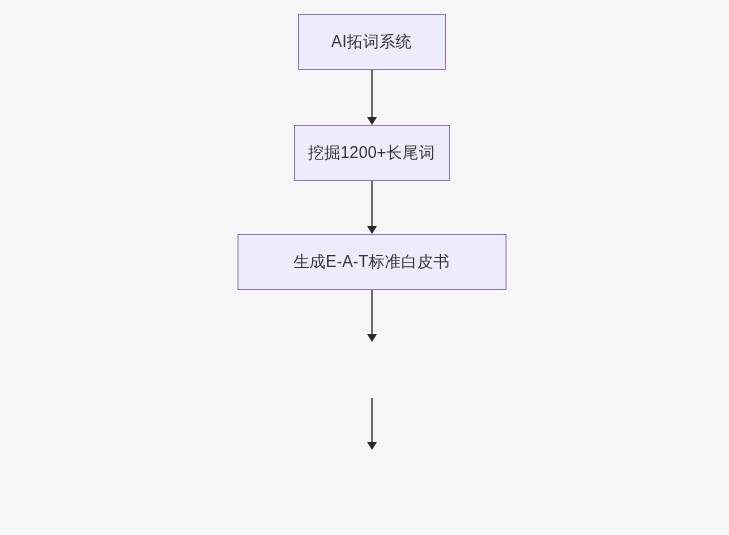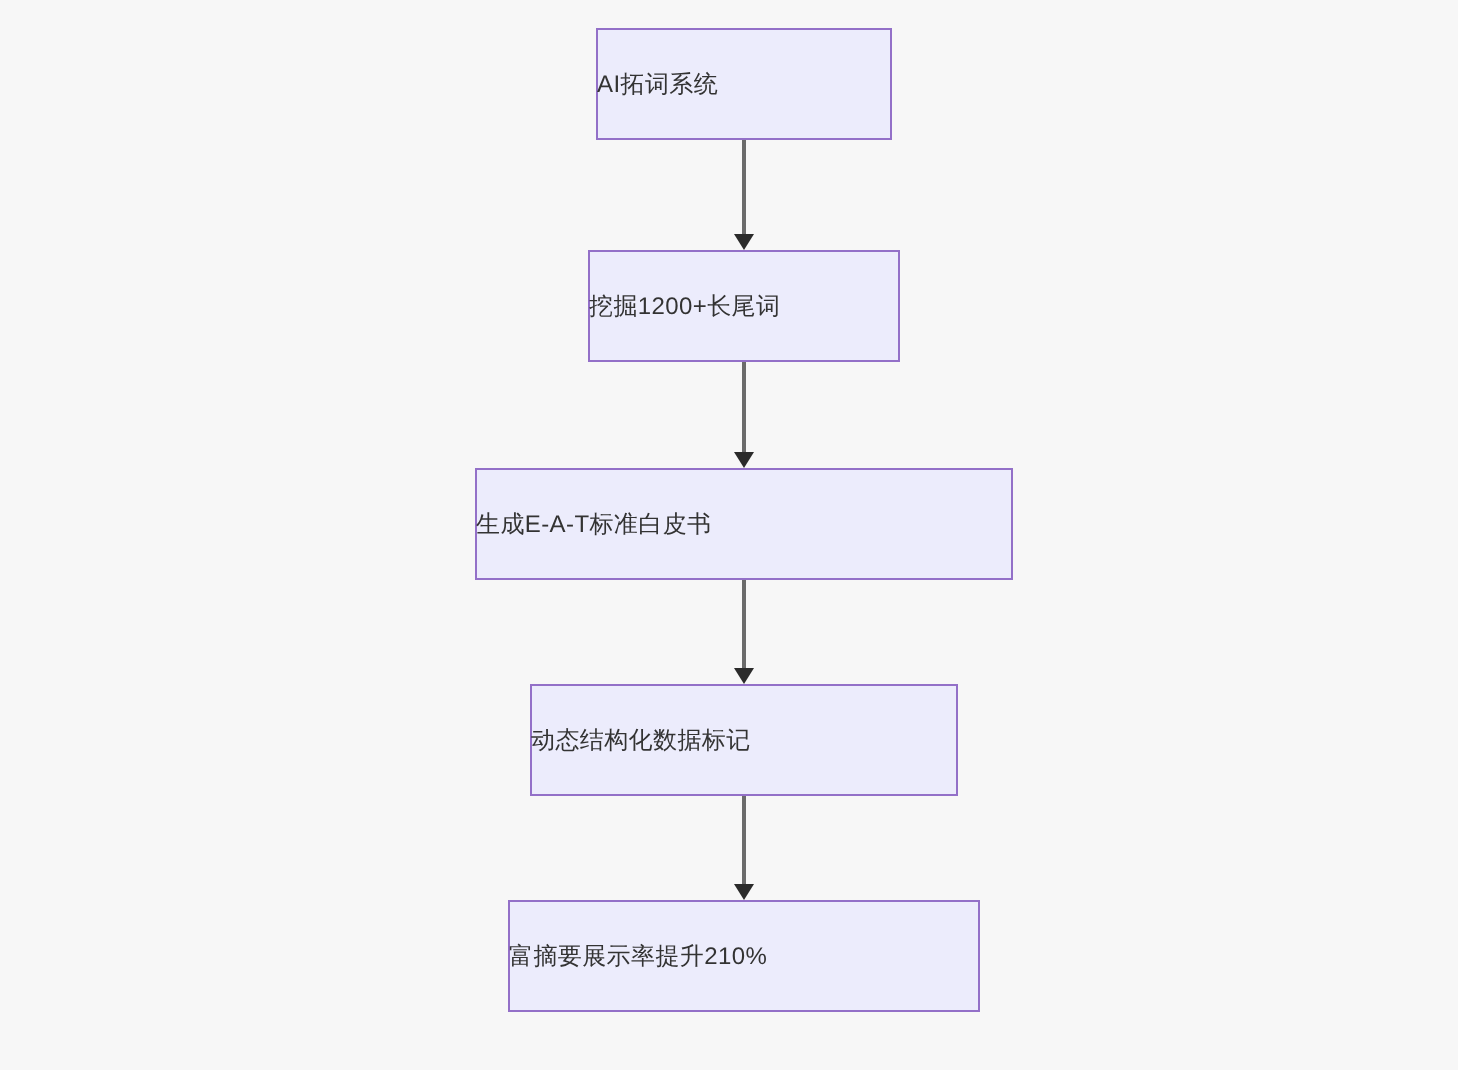--- a/index.html
+++ b/index.html
@@ -18,25 +18,25 @@
     position: relative;
     width: 729px;
     height: 535px;
   }
 
   .node {
     position: absolute;
     box-sizing: border-box;
     display: flex;
     align-items: center;
-    justify-content: flex-start;
+    justify-content: center;
     background: #ececfc;
     border: 1.6px solid #9370c8;
     color: #333333;
-    font-size: 12px;
+    font-size: 16px;
     line-height: 1.2;
     letter-spacing: 0.2px;
     white-space: nowrap;
     left: 50%;
     transform: translateX(-50%);
     margin-left: 7px;
   }
 
   .node-label {
     display: block;
@@ -111,26 +111,20 @@
 
   <div class="node" id="node-2">
     <span class="node-label">生成E-A-T标准白皮书</span>
   </div>
 
   <div class="connector" id="edge-2">
     <span class="stem"></span>
     <span class="head"></span>
   </div>
 
-  <div class="node" id="node-3">
-    <span class="node-label">动态结构化数据标记</span>
-  </div>
 
   <div class="connector" id="edge-3">
     <span class="stem"></span>
     <span class="head"></span>
   </div>
 
-  <div class="node" id="node-4">
-    <span class="node-label">富摘要展示率提升210%</span>
-  </div>
 
 </div>
 
 </body></html>

